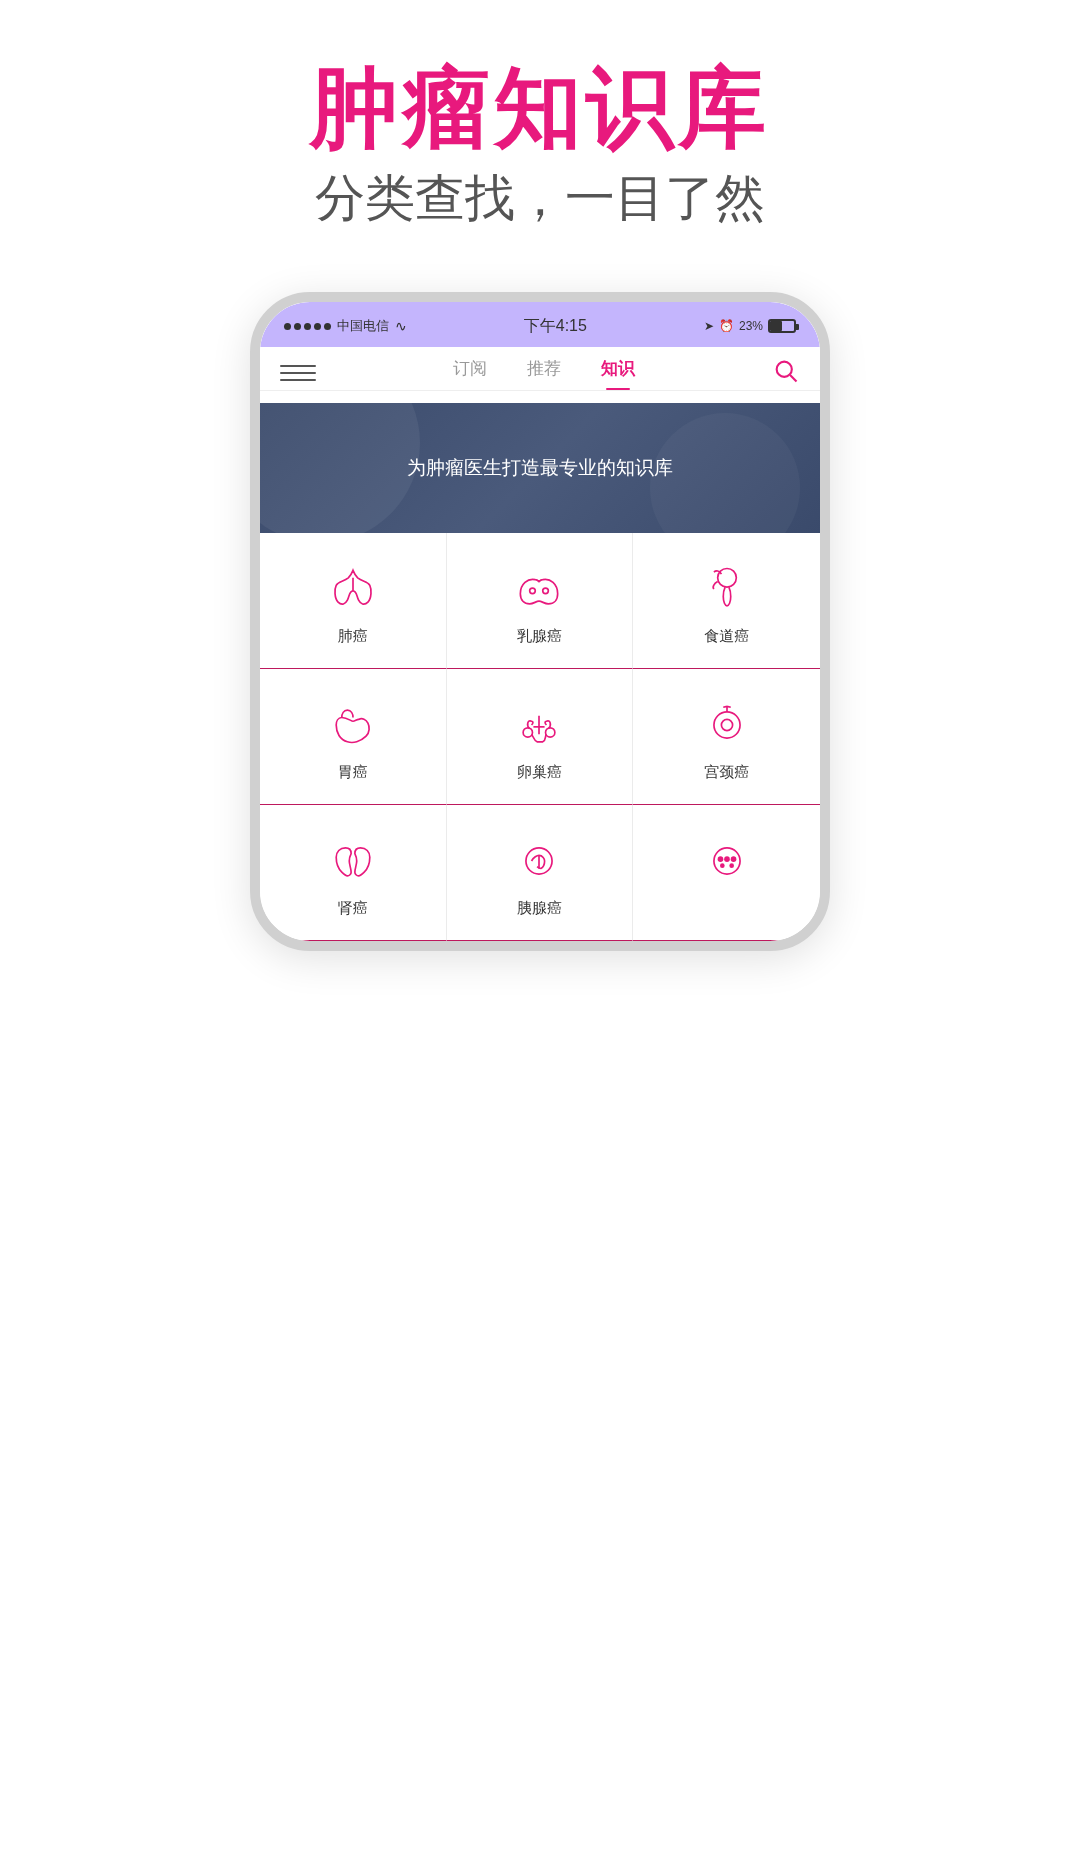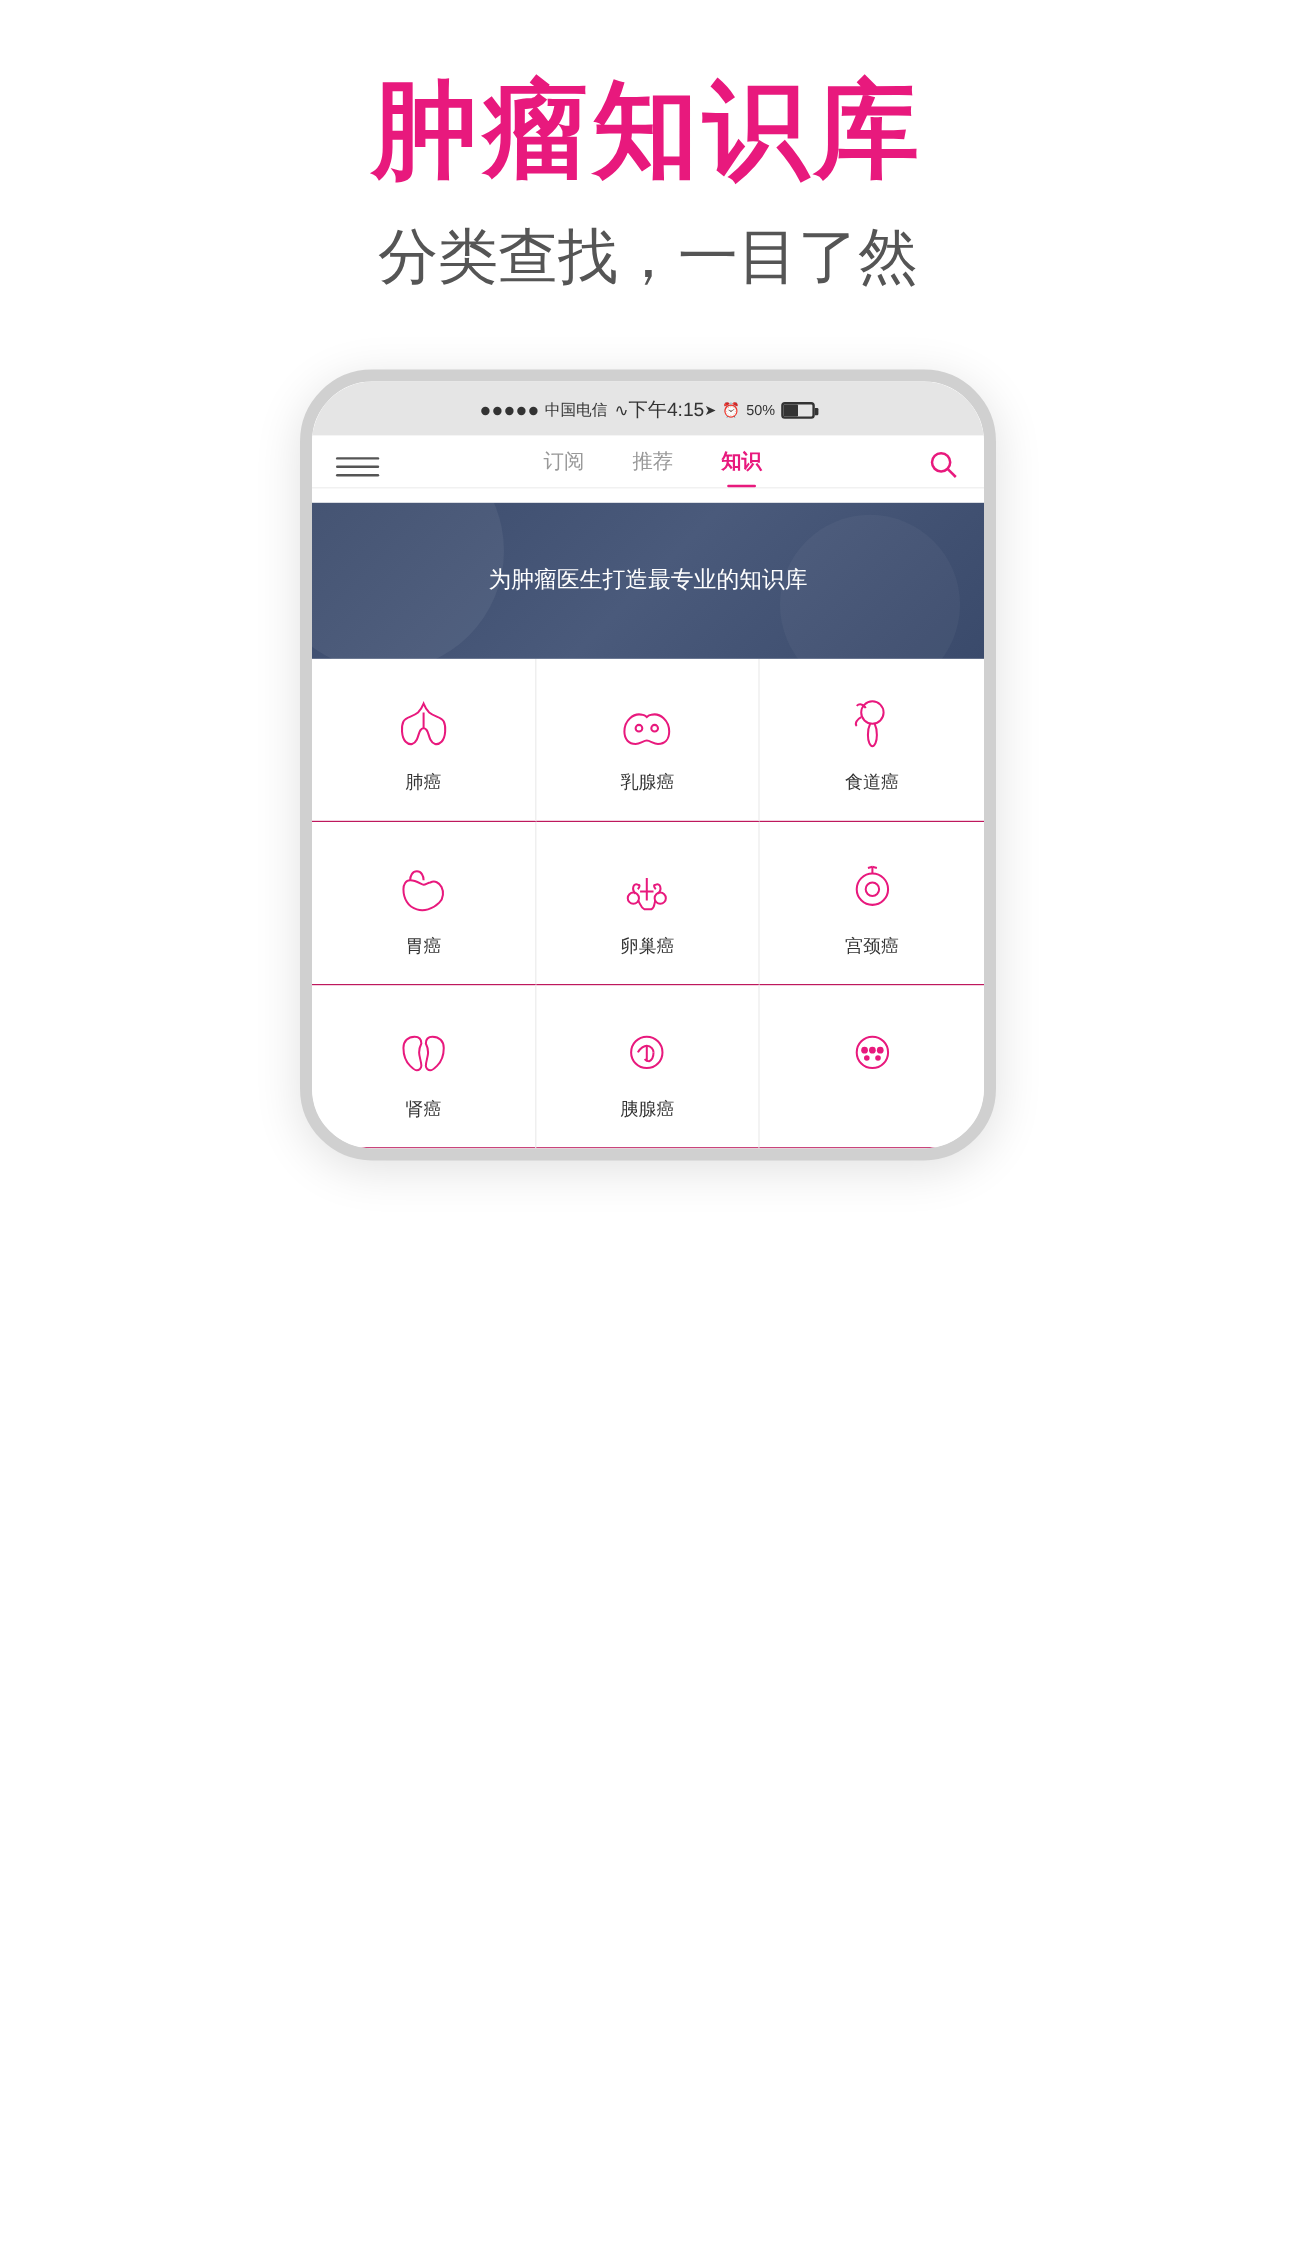--- a/index.html
+++ b/index.html
@@ -24,21 +24,21 @@
       font-size: 88px;
       font-weight: 700;
       color: #e8197d;
       letter-spacing: 4px;
       line-height: 1.2;
     }
 
     .page-subtitle {
       font-size: 50px;
       color: #555;
-      margin-top: 20px;
+      margin-top: 4px;
       font-weight: 400;
     }
 
     
     .phone-frame {
       width: 580px;
       background: #fff;
       border-radius: 60px;
       border: 10px solid #d0d0d0;
       box-shadow: 0 8px 40px rgba(0,0,0,0.12);
@@ -49,23 +49,23 @@
 
     .phone-inner {
       border-radius: 50px;
       overflow: hidden;
     }
 
     
     .status-bar {
       display: flex;
       align-items: center;
-      justify-content: center;
+      justify-content: space-between;
       padding: 14px 24px 10px 24px;
-      background: #e5e5e5;
+      background: #c4b5fd;
       font-size: 13px;
       color: #333;
     }
 
     .status-left {
       display: flex;
       align-items: center;
       gap: 6px;
       font-size: 12px;
     }
@@ -296,21 +296,21 @@
           <div class="signal-dot"></div>
           <div class="signal-dot"></div>
         </div>
         <span class="carrier">中国电信</span>
         <span class="wifi-icon">∿</span>
       </div>
       <div class="status-center">下午4:15</div>
       <div class="status-right">
         <span>➤</span>
         <span>⏰</span>
-        <span>50%</span>
+        <span>23%</span>
         <div class="battery-bar">
           <div class="battery-fill"></div>
         </div>
       </div>
     </div>
 
     <div class="nav-bar">
       <div class="nav-menu-icon">
         <span></span>
         <span></span>

